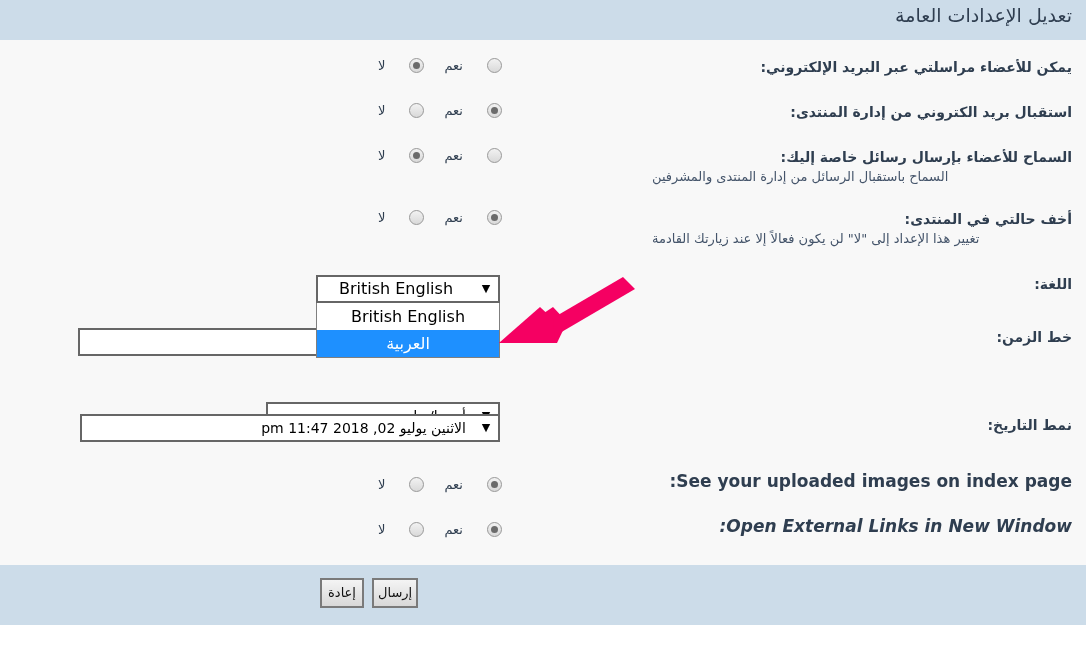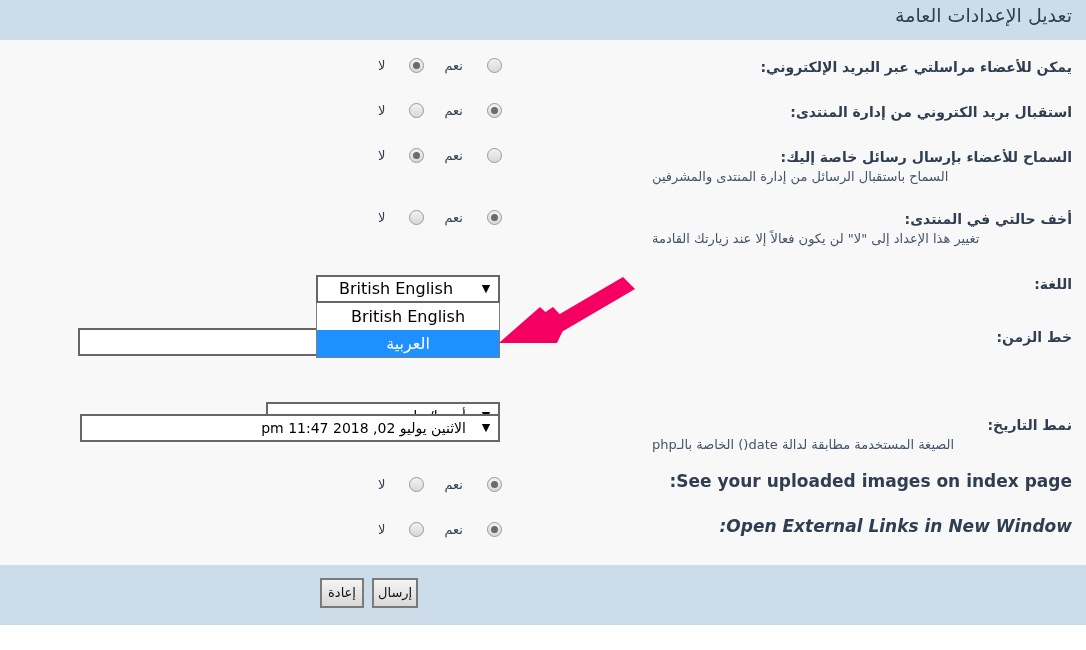--- a/index.html
+++ b/index.html
@@ -337,21 +337,20 @@
 
     <div class="row" style="top:288px;">
       <div class="label-cell" style="top:0;">
         <span class="label-main">خط الزمن:</span>
       </div>
     </div>
 
     <div class="row" style="top:376px;">
       <div class="label-cell" style="top:0;">
         <span class="label-main">نمط التاريخ:</span>
-        <span class="label-sub">الصيغة المستخدمة مطابقة لدالة date() الخاصة بالـphp</span>
       </div>
     </div>
 
     <div class="row" style="top:432px;">
       <div class="label-cell" style="top:0;">
         <span class="label-main en">See your uploaded images on index page:</span>
       </div>
       <div class="radio-group" style="top:5px; left:378px;">
         <span class="radio-opt">
           <span class="radio-dot checked"></span>

